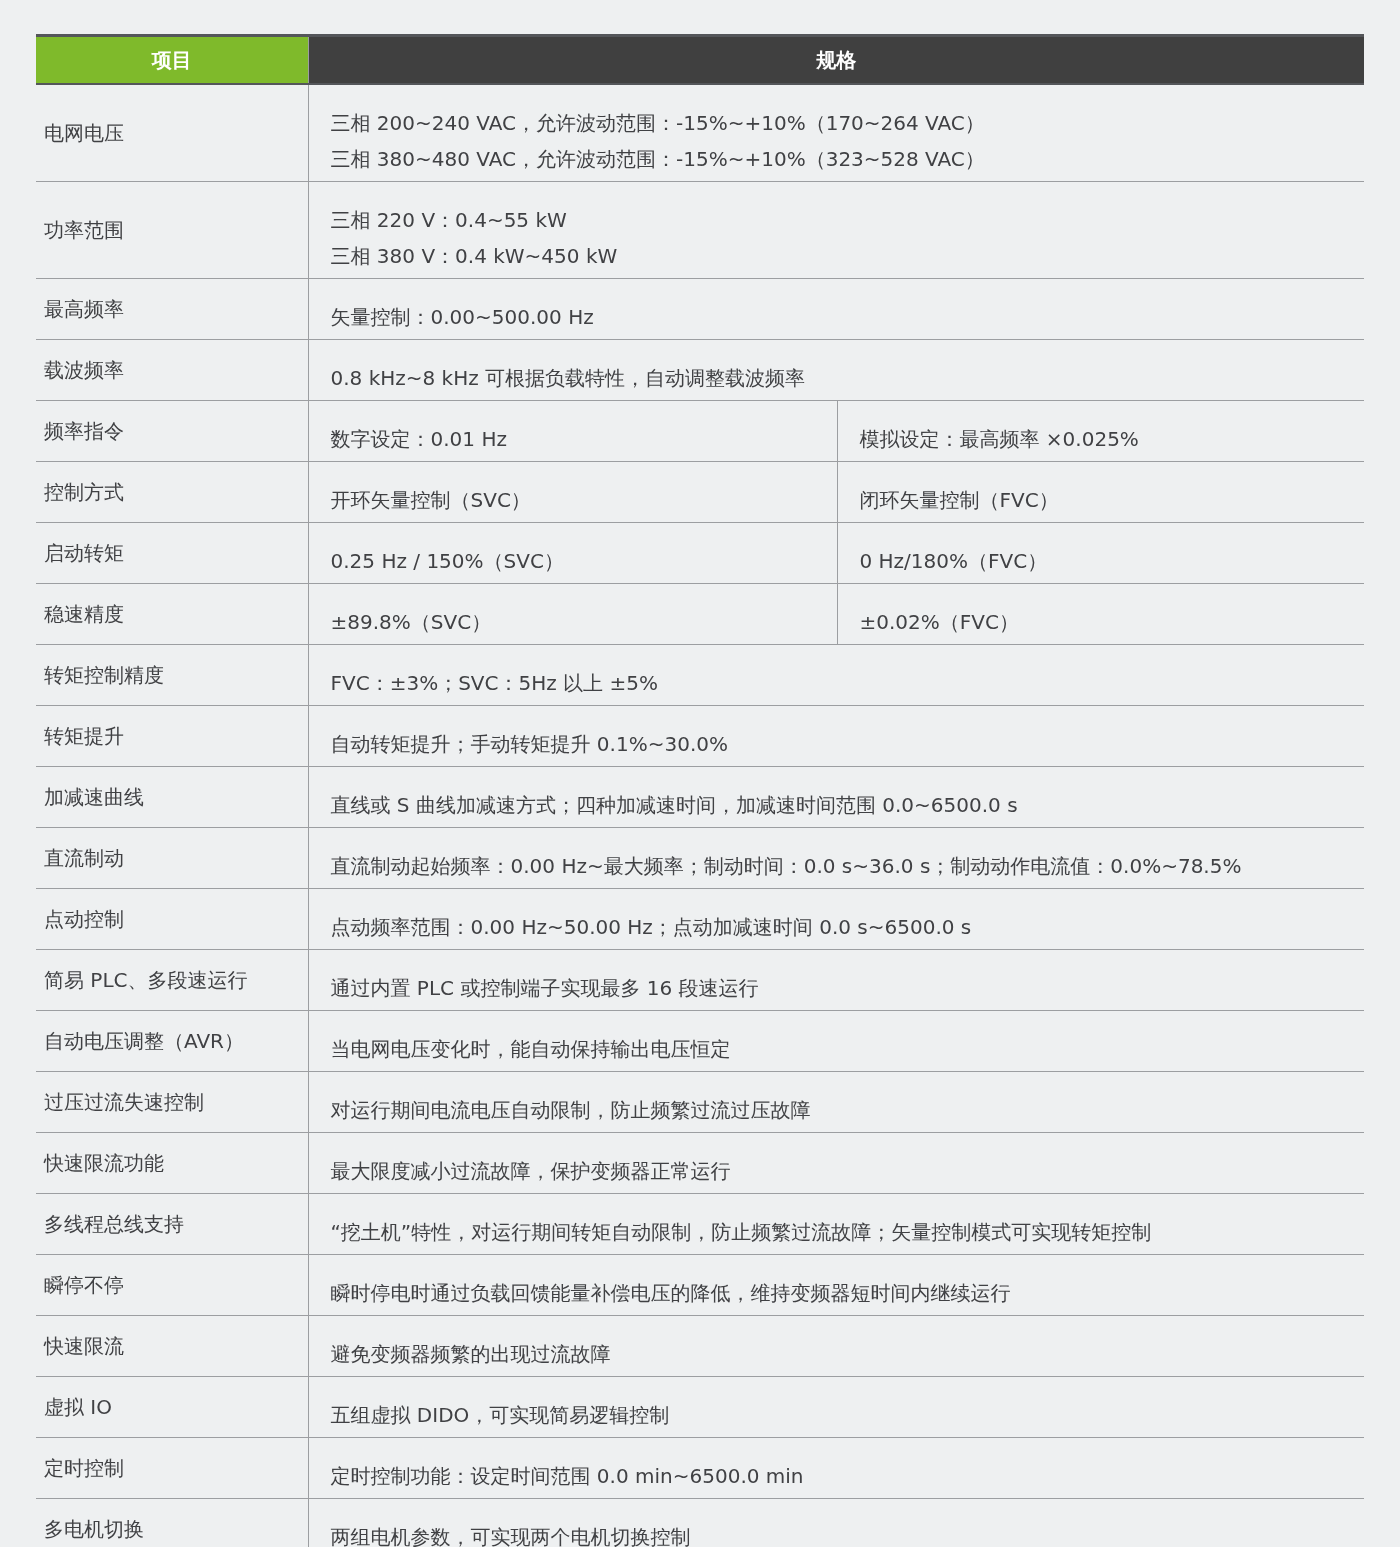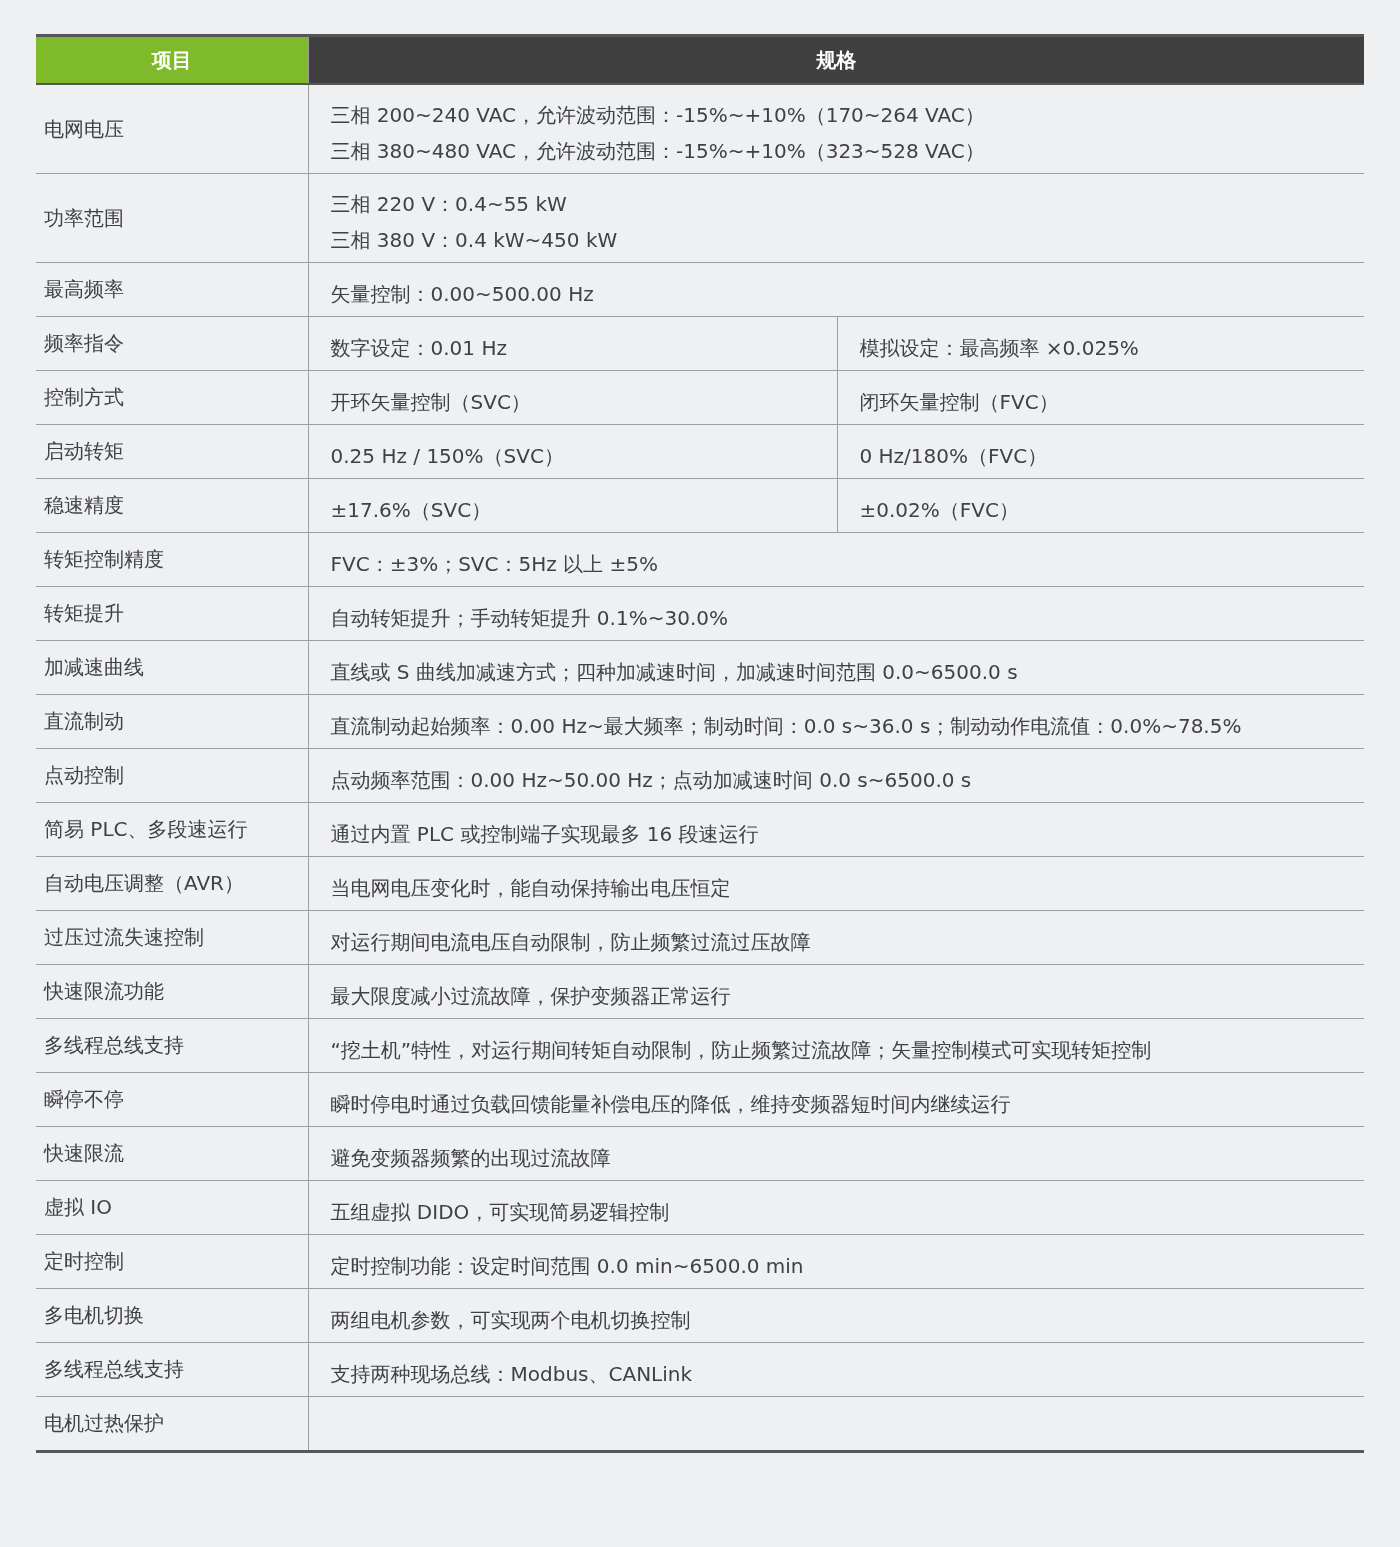--- a/index.html
+++ b/index.html
@@ -47,21 +47,21 @@
   }
   td.item-cell {
     text-align: left;
     height: 45px;
     border-right: 1px solid #9c9ea1;
     padding: 4px 8px;
     color: #404144;
   }
   td.spec-cell {
     text-align: left;
-    padding: 12px 12px 4px 22px;
+    padding: 20px 12px 4px 22px;
     color: #404144;
   }
   td.spec-split-left { border-right: 1px solid #9c9ea1; }
   td.spec-cell .line {
     line-height: 34px;
     padding: 1px 0;
     white-space: nowrap;
   }
 </style>
 </head>
@@ -95,20 +95,26 @@
             <div class="line">三相 380 V：0.4 kW~450 kW</div>
           </td>
         </tr>
         <tr>
           <td class="item-cell">最高频率</td>
           <td class="spec-cell" colspan="2">
             <div class="line">矢量控制：0.00~500.00 Hz</div>
           </td>
         </tr>
         <tr>
+          <td class="item-cell">载波频率</td>
+          <td class="spec-cell" colspan="2">
+            <div class="line">0.8 kHz~8 kHz 可根据负载特性，自动调整载波频率</div>
+          </td>
+        </tr>
+        <tr>
           <td class="item-cell">频率指令</td>
           <td class="spec-cell spec-split-left">
             <div class="line">数字设定：0.01 Hz</div>
           </td>
           <td class="spec-cell">
             <div class="line">模拟设定：最高频率 ×0.025%</div>
           </td>
         </tr>
         <tr>
           <td class="item-cell">控制方式</td>
@@ -124,21 +130,21 @@
           <td class="spec-cell spec-split-left">
             <div class="line">0.25 Hz / 150%（SVC）</div>
           </td>
           <td class="spec-cell">
             <div class="line">0 Hz/180%（FVC）</div>
           </td>
         </tr>
         <tr>
           <td class="item-cell">稳速精度</td>
           <td class="spec-cell spec-split-left">
-            <div class="line">±17.6%（SVC）</div>
+            <div class="line">±89.8%（SVC）</div>
           </td>
           <td class="spec-cell">
             <div class="line">±0.02%（FVC）</div>
           </td>
         </tr>
         <tr>
           <td class="item-cell">转矩控制精度</td>
           <td class="spec-cell" colspan="2">
             <div class="line">FVC：±3%；SVC：5Hz 以上 ±5%</div>
           </td>

